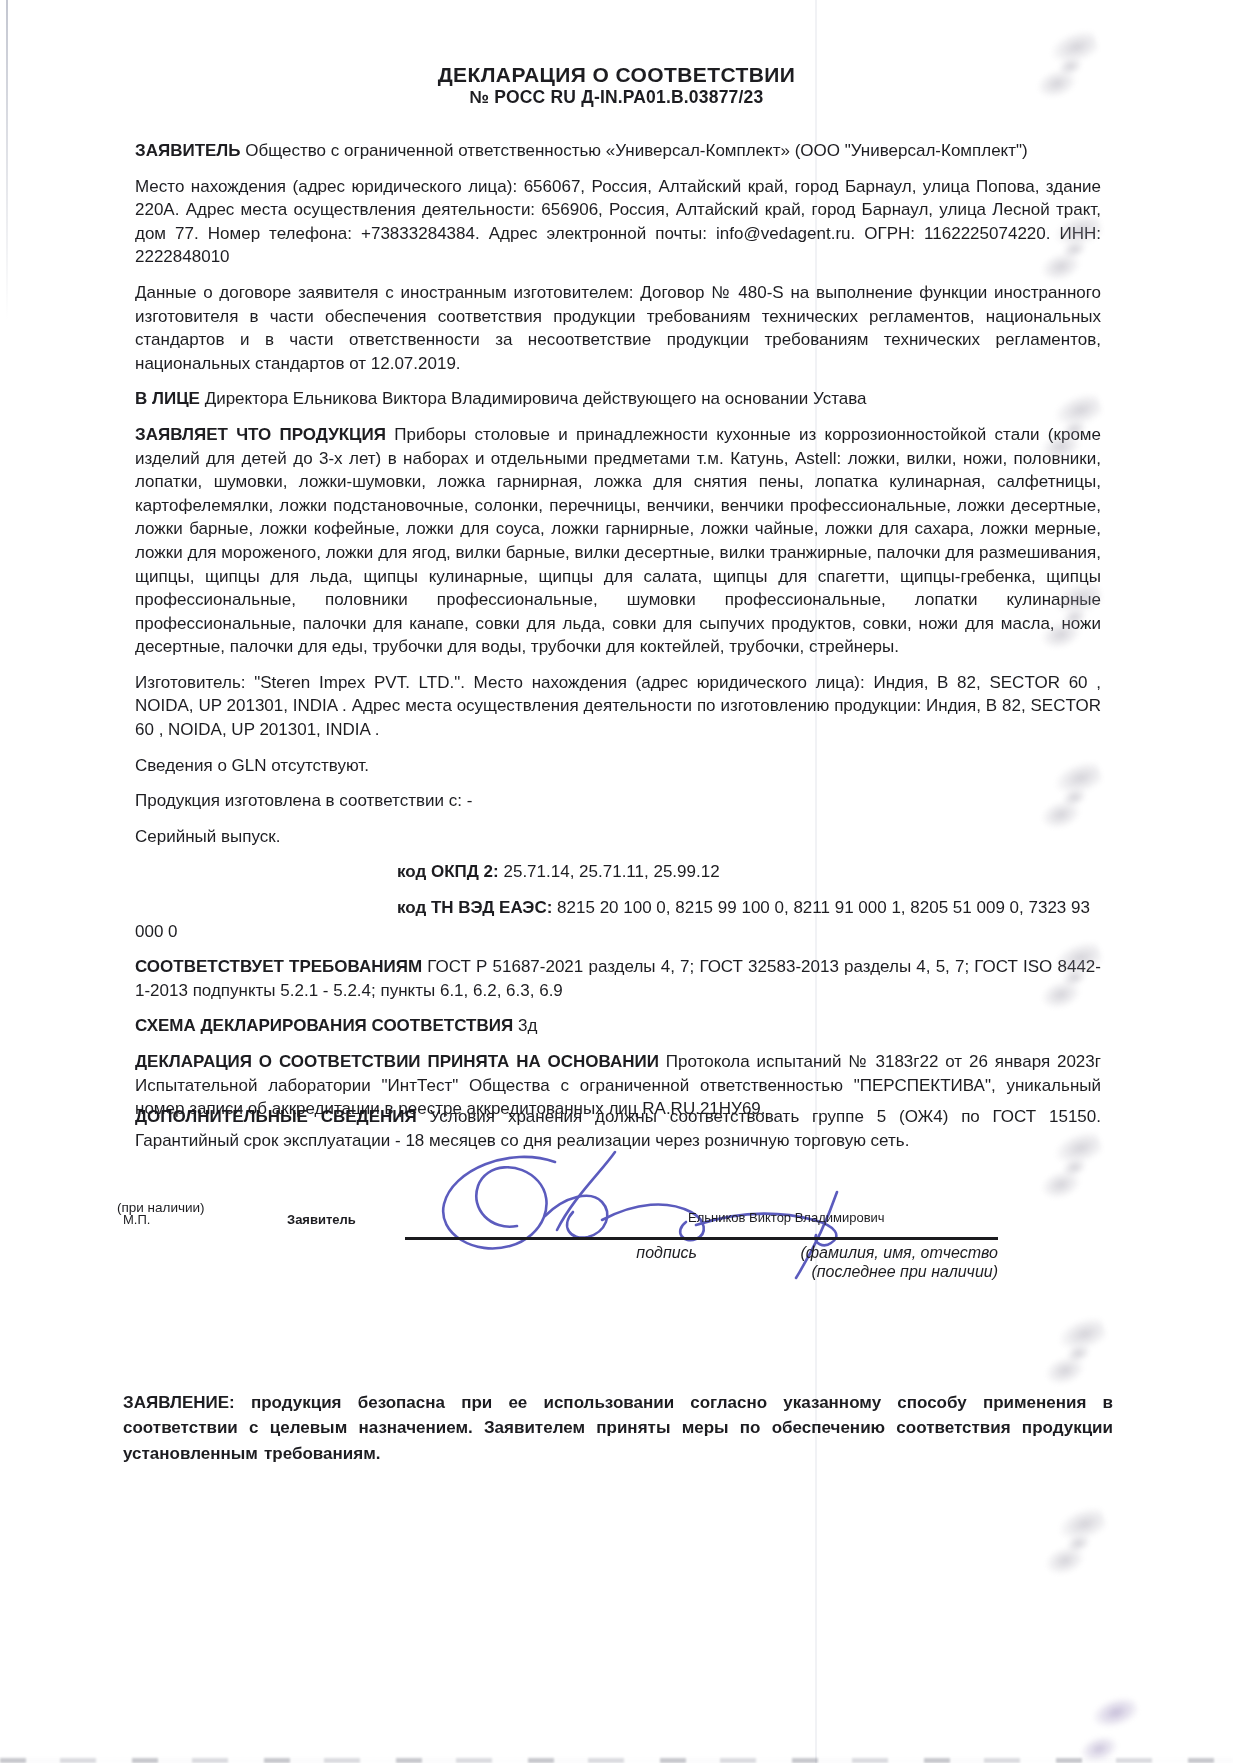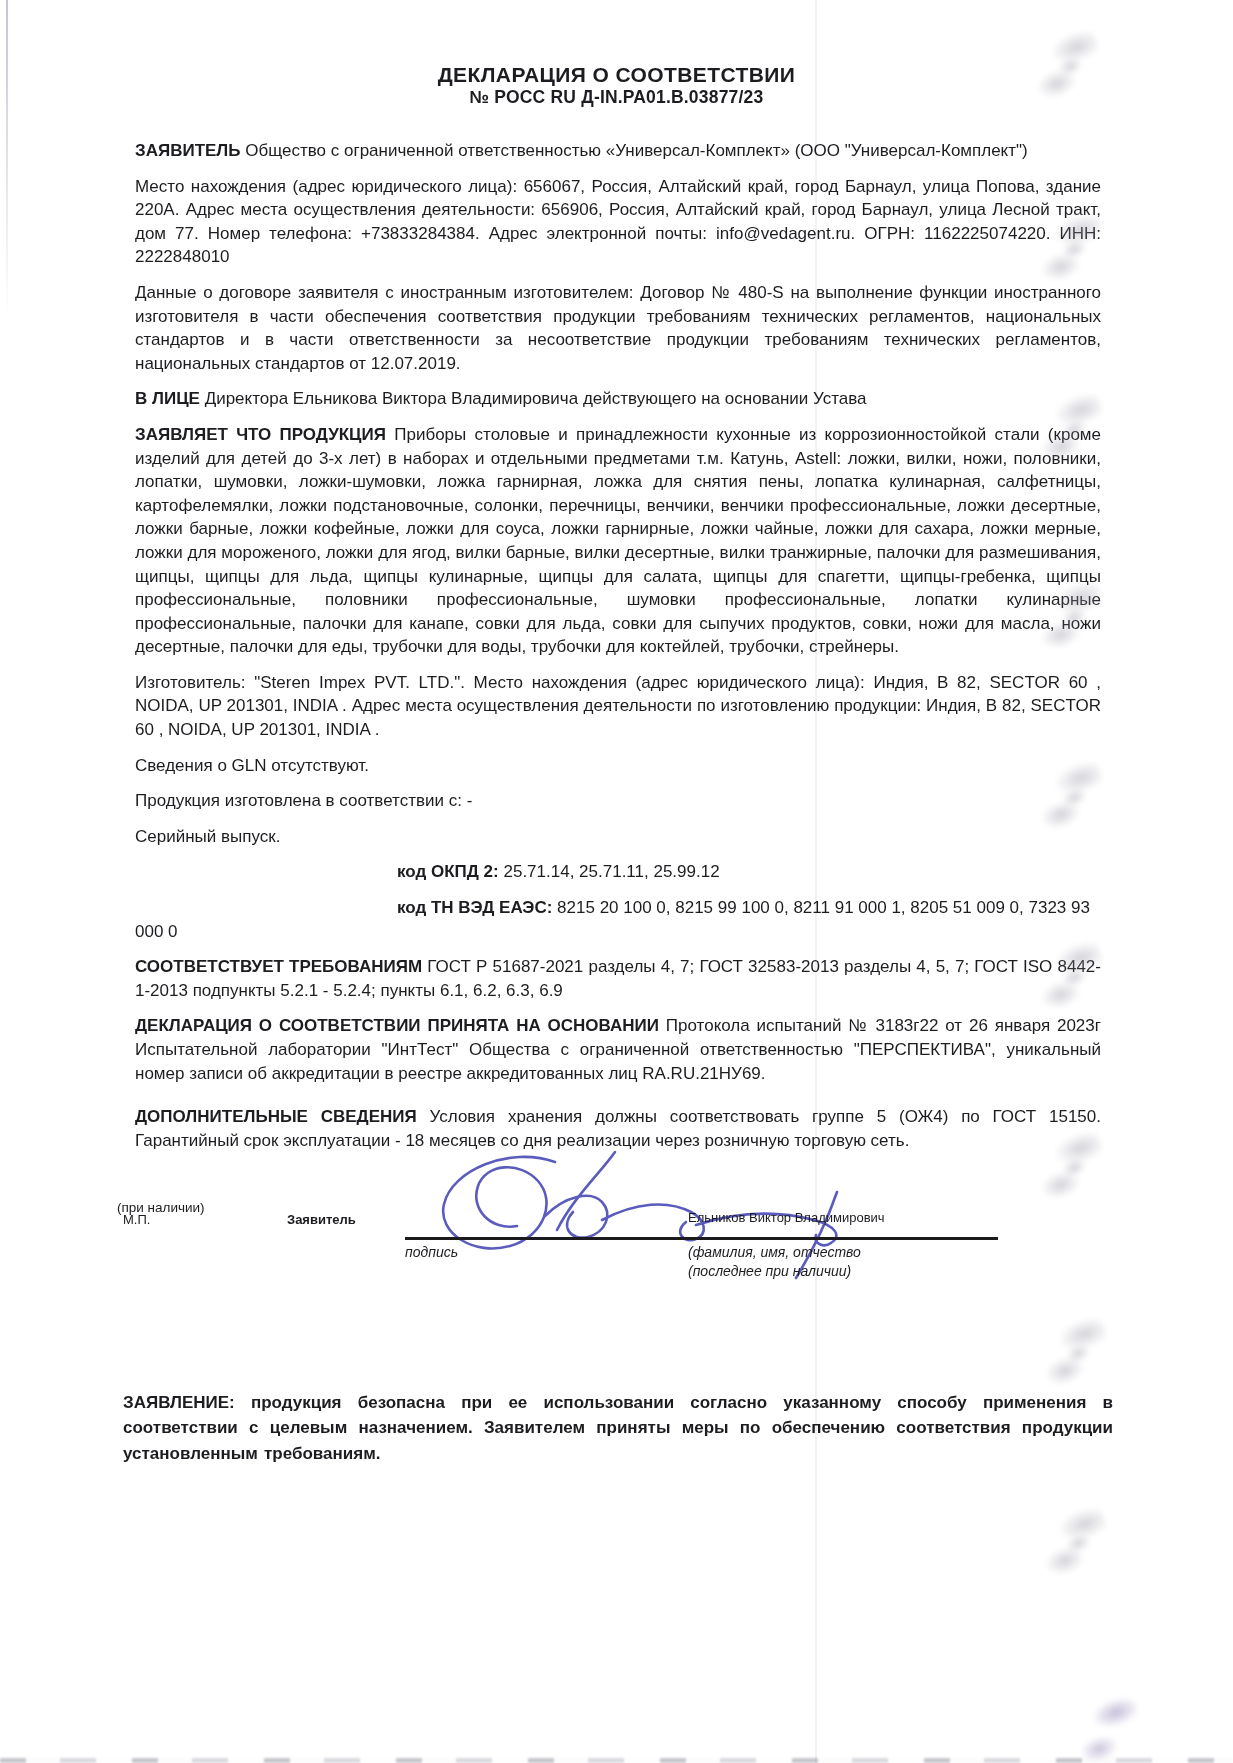--- a/index.html
+++ b/index.html
@@ -25,21 +25,21 @@
   .doc-extra{top:1093px;}
   p{margin:12px;padding:0;}
   .b{font-weight:bold;}
   .codes{margin-top:6px;}
   .codes p{text-indent:262px;text-align:left;}
 
   
   .sig-label{position:absolute;font-size:13px;}
   .sig-note{position:absolute;font-size:13.5px;}
   .sig-line{position:absolute;height:3px;background:#1b1b1e;}
-  .sig-caption{position:absolute;font-size:14px;font-style:italic;text-align:left;}
+  .sig-caption{position:absolute;font-size:16px;font-style:italic;text-align:right;}
   .sig-svg{position:absolute;left:405px;top:1140px;}
 
   .statement{top:1390px;font-weight:bold;line-height:25.4px;word-spacing:1.5px;}
 
   
   .smudge{
     position:absolute;width:72px;height:72px;
     background:
       radial-gradient(ellipse 55% 30% at 72% 22%, var(--scan-artifact,#9b98a6) 0%, rgba(155,152,166,0) 70%),
       radial-gradient(ellipse 40% 26% at 30% 62%, var(--scan-artifact,#9b98a6) 0%, rgba(155,152,166,0) 72%),
@@ -90,20 +90,21 @@
     <p><span>Сведения о GLN отсутствуют.</span></p>
     <p><span>Продукция изготовлена в соответствии с: -</span></p>
     <p><span>Серийный выпуск.</span></p>
 
     <div class="codes">
       <p><span class="b">код ОКПД 2:</span> <span>25.71.14, 25.71.11, 25.99.12</span></p>
       <p><span class="b">код ТН ВЭД ЕАЭС:</span> <span>8215 20 100 0, 8215 99 100 0, 8211 91 000 1, 8205 51 009 0, 7323 93 000 0</span></p>
     </div>
 
     <p><span class="b">СООТВЕТСТВУЕТ ТРЕБОВАНИЯМ</span> <span>ГОСТ Р 51687-2021 разделы 4, 7; ГОСТ 32583-2013 разделы 4, 5, 7; ГОСТ ISO 8442-1-2013 подпункты 5.2.1 - 5.2.4; пункты 6.1, 6.2, 6.3, 6.9</span></p>
+    <p><span class="b">СХЕМА ДЕКЛАРИРОВАНИЯ СООТВЕТСТВИЯ</span> <span>3д</span></p>
     <p><span class="b">ДЕКЛАРАЦИЯ О СООТВЕТСТВИИ ПРИНЯТА НА ОСНОВАНИИ</span> <span>Протокола испытаний № 3183г22 от 26 января 2023г Испытательной лаборатории "ИнтТест" Общества с ограниченной ответственностью "ПЕРСПЕКТИВА", уникальный номер записи об аккредитации в реестре аккредитованных лиц RA.RU.21НУ69.</span></p>
   </div>
 
   <div class="doc-extra">
     <p><span class="b">ДОПОЛНИТЕЛЬНЫЕ СВЕДЕНИЯ</span> <span>Условия хранения должны соответствовать группе 5 (ОЖ4) по ГОСТ 15150. Гарантийный срок эксплуатации - 18 месяцев со дня реализации через розничную торговую сеть.</span></p>
   </div>
 
   <div class="sig-label" style="left:123px;top:1212px;">М.П.</div>
   <div class="sig-note" style="left:117px;top:1200px;">(при наличии)</div>
   <div class="sig-label b" style="left:287px;top:1212px;">Заявитель</div>

